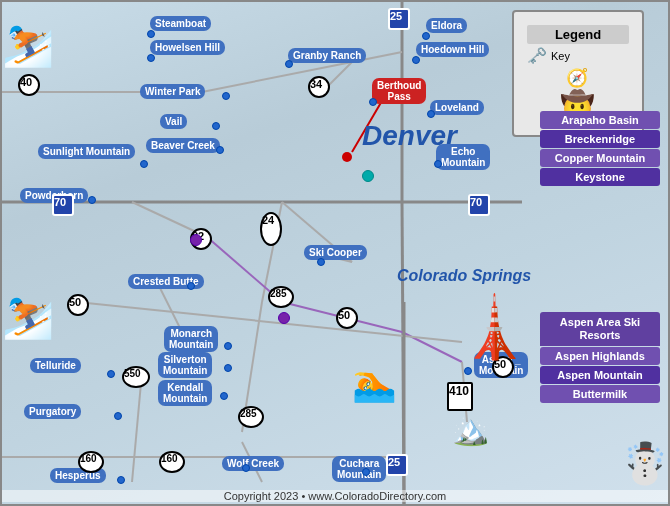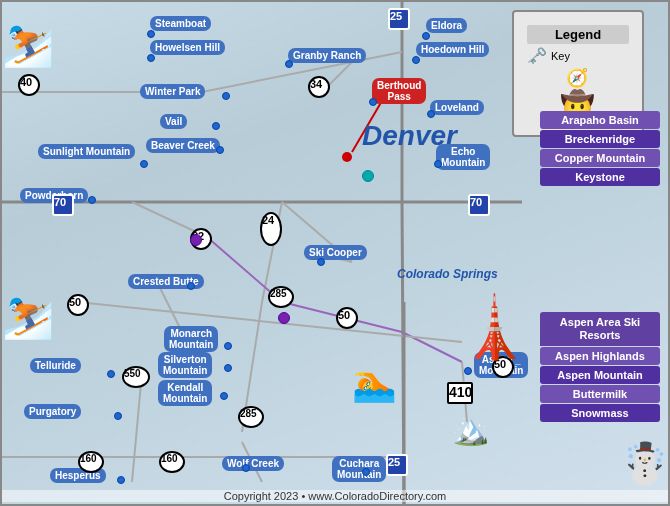--- a/index.html
+++ b/index.html
@@ -152,21 +152,21 @@
       position: absolute;
       font-size: 28px;
       font-weight: bold;
       color: #2255aa;
       font-style: italic;
     }
 
     
     .city-label {
       position: absolute;
-      font-size: 12px;
+      font-size: 16px;
       font-weight: bold;
       color: #2255aa;
       font-style: italic;
     }
 
     
     .dot {
       position: absolute;
       width: 8px;
       height: 8px;
@@ -256,21 +256,20 @@
     <div class="panel-item dark-purple">Breckenridge</div>
     <div class="panel-item purple">Copper Mountain</div>
     <div class="panel-item dark-purple">Keystone</div>
   </div>
 
   <div class="aspen-panel">
     <div class="panel-header purple">Aspen Area Ski Resorts</div>
     <div class="panel-item purple">Aspen Highlands</div>
     <div class="panel-item dark-purple">Aspen Mountain</div>
     <div class="panel-item purple">Buttermilk</div>
-    <div class="panel-item dark-purple">Snowmass</div>
   </div>
 
   <div class="resort-label" style="left:148px;top:14px;">Steamboat</div>
   <div class="resort-label" style="left:148px;top:38px;">Howelsen Hill</div>
   <div class="resort-label" style="left:286px;top:46px;">Granby Ranch</div>
   <div class="resort-label" style="left:424px;top:16px;">Eldora</div>
   <div class="resort-label" style="left:414px;top:40px;">Hoedown Hill</div>
   <div class="resort-label highlight" style="left:370px;top:76px;">Berthoud<br>Pass</div>
   <div class="resort-label" style="left:138px;top:82px;">Winter Park</div>
   <div class="resort-label" style="left:428px;top:98px;">Loveland</div>
@@ -349,21 +348,21 @@
 
   <div class="highway-shield" style="left:157px;top:449px;">
     <div class="shield-us" style="width:26px;height:22px;font-size:10px;">160</div>
   </div>
 
   <div class="highway-shield" style="left:384px;top:452px;">
     <div class="shield-interstate">25</div>
   </div>
 
   <div class="highway-shield" style="left:445px;top:380px;">
-    <div class="shield-state" style="width:26px;height:22px;font-size:14px;">410</div>
+    <div class="shield-state" style="width:26px;height:29px;font-size:12px;">410</div>
   </div>
 
   <div class="dot" style="left:145px;top:28px;"></div>
   <div class="dot" style="left:145px;top:52px;"></div>
   <div class="dot" style="left:283px;top:58px;"></div>
   <div class="dot" style="left:420px;top:30px;"></div>
   <div class="dot" style="left:410px;top:54px;"></div>
   <div class="dot" style="left:220px;top:90px;"></div>
   <div class="dot" style="left:425px;top:108px;"></div>
   <div class="dot" style="left:210px;top:120px;"></div>

